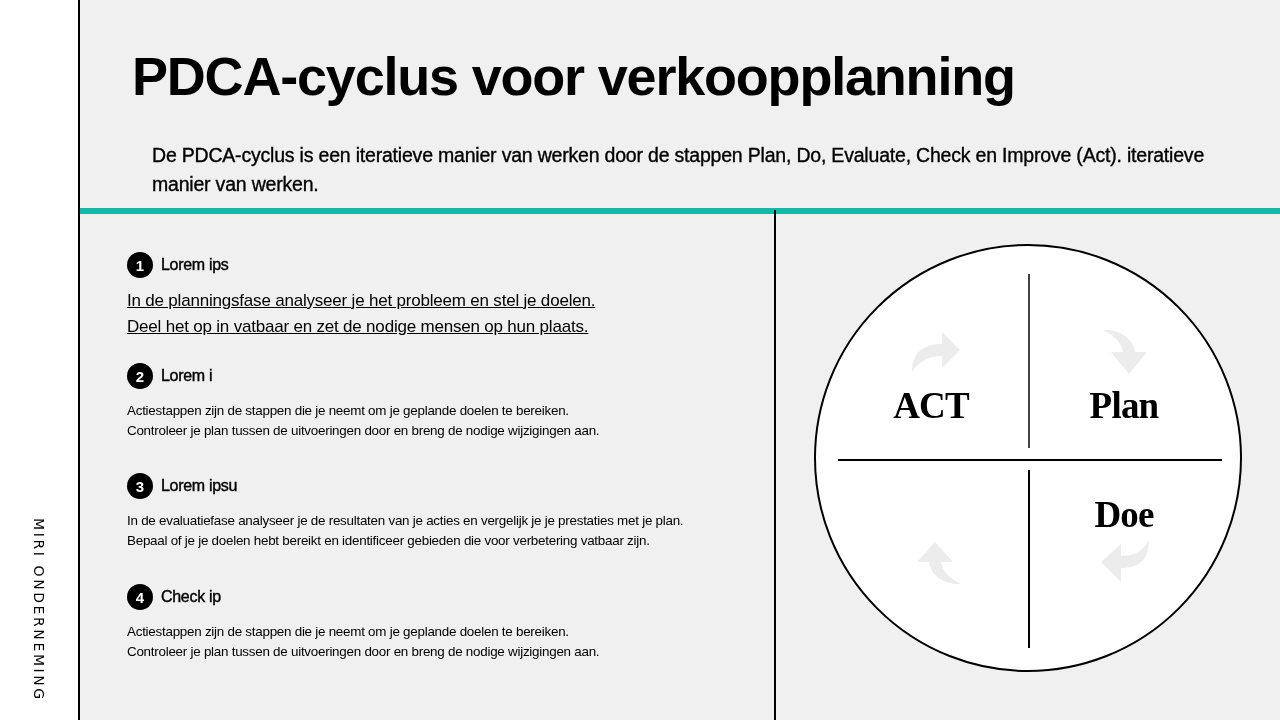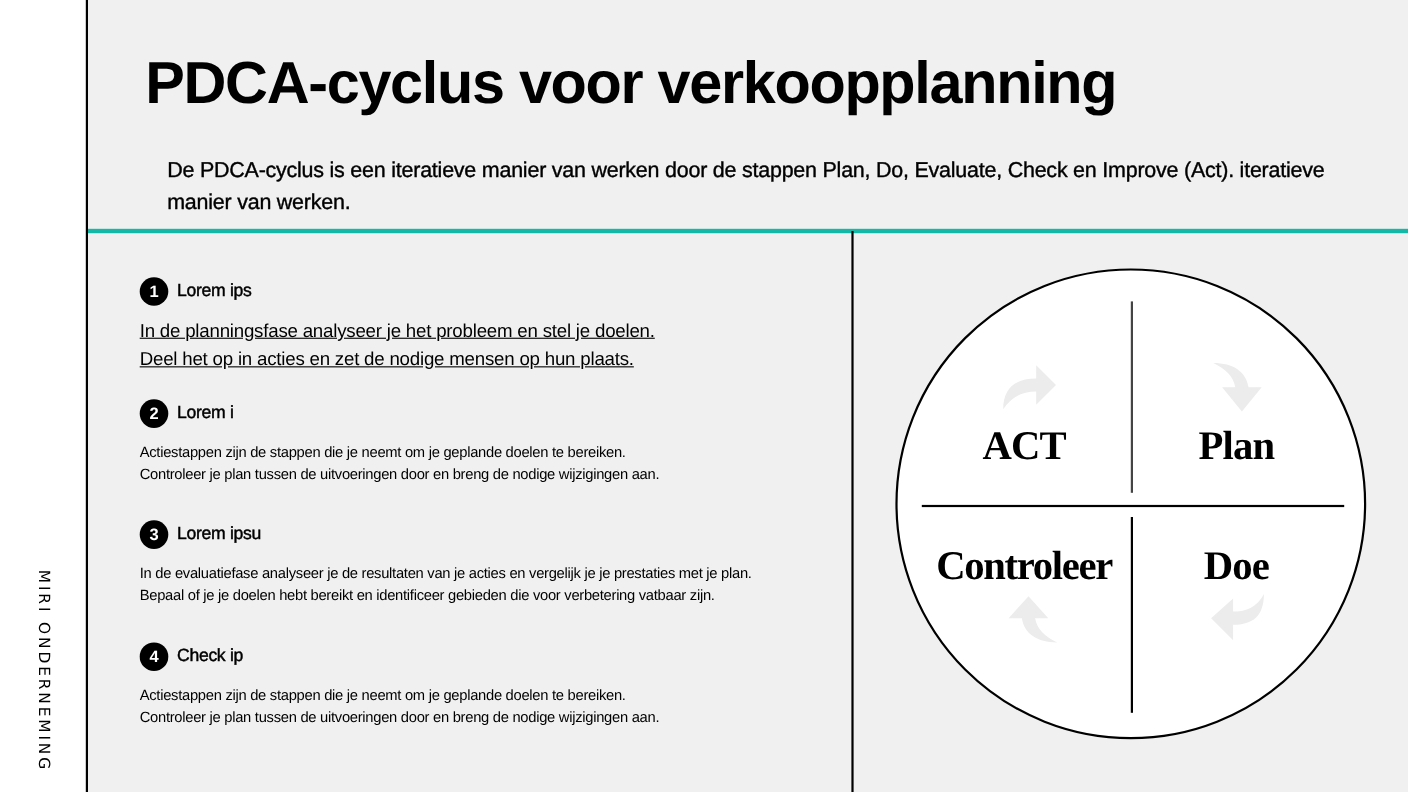--- a/index.html
+++ b/index.html
@@ -12,21 +12,21 @@
       border-right: 2px solid #000;
     }
     .brand {
       position: absolute; left: 31px; top: 518px;
       writing-mode: vertical-rl; text-orientation: mixed;
       font-size: 14px; letter-spacing: 2.6px; color: #000;
       font-family: "DejaVu Sans", sans-serif;
     }
     .header {
       position: absolute; left: 80px; top: 0; width: 1200px; height: 208px;
-      border-bottom: 4px solid #14b8a6;
+      border-bottom: 6px solid #14b8a6;
     }
     .title {
       position: absolute; left: 52px; top: 44px; margin: 0;
       font-size: 54px; font-weight: 700; letter-spacing: -1.2px; line-height: 64px;
       font-family: "Liberation Sans", sans-serif;
     }
     .subtitle {
       position: absolute; left: 56px; top: 125px; width: 1080px; margin: 16px;
       font-size: 19.5px; line-height: 29px; font-weight: 400; letter-spacing: -0.2px;
       -webkit-text-stroke: 0.35px #000;
@@ -82,21 +82,21 @@
 </div>
 
 <div class="left-panel">
   <div class="step" style="top:40px;">
     <div class="step-head">
       <span class="step-num">1</span>
       <span class="step-title">Lorem ips</span>
     </div>
     <p class="step-body large">
       <span>In de planningsfase analyseer je het probleem en stel je doelen.</span><br>
-      <span>Deel het op in acties en zet de nodige mensen op hun plaats.</span>
+      <span>Deel het op in vatbaar en zet de nodige mensen op hun plaats.</span>
     </p>
   </div>
 
   <div class="step" style="top:151px;">
     <div class="step-head">
       <span class="step-num">2</span>
       <span class="step-title">Lorem i</span>
     </div>
     <p class="step-body small">
       <span>Actiestappen zijn de stappen die je neemt om je geplande doelen te bereiken.</span><br>
@@ -152,16 +152,15 @@
     </div>
 
     <div class="arrow a-check">
       <svg viewBox="0 0 56 50">
           <path d="M52 46 C34 46 22 38 20 24 L8 24 L26 4 L44 24 L32 24 C34 34 40 40 52 46 Z" fill="#ececec"></path>
         </svg>
     </div>
 
     <div class="q-label q-act">ACT</div>
     <div class="q-label q-plan">Plan</div>
-    <div class="q-label q-check">Controleer</div>
     <div class="q-label q-do">Doe</div>
   </div>
 </div>
 
 </body></html>

